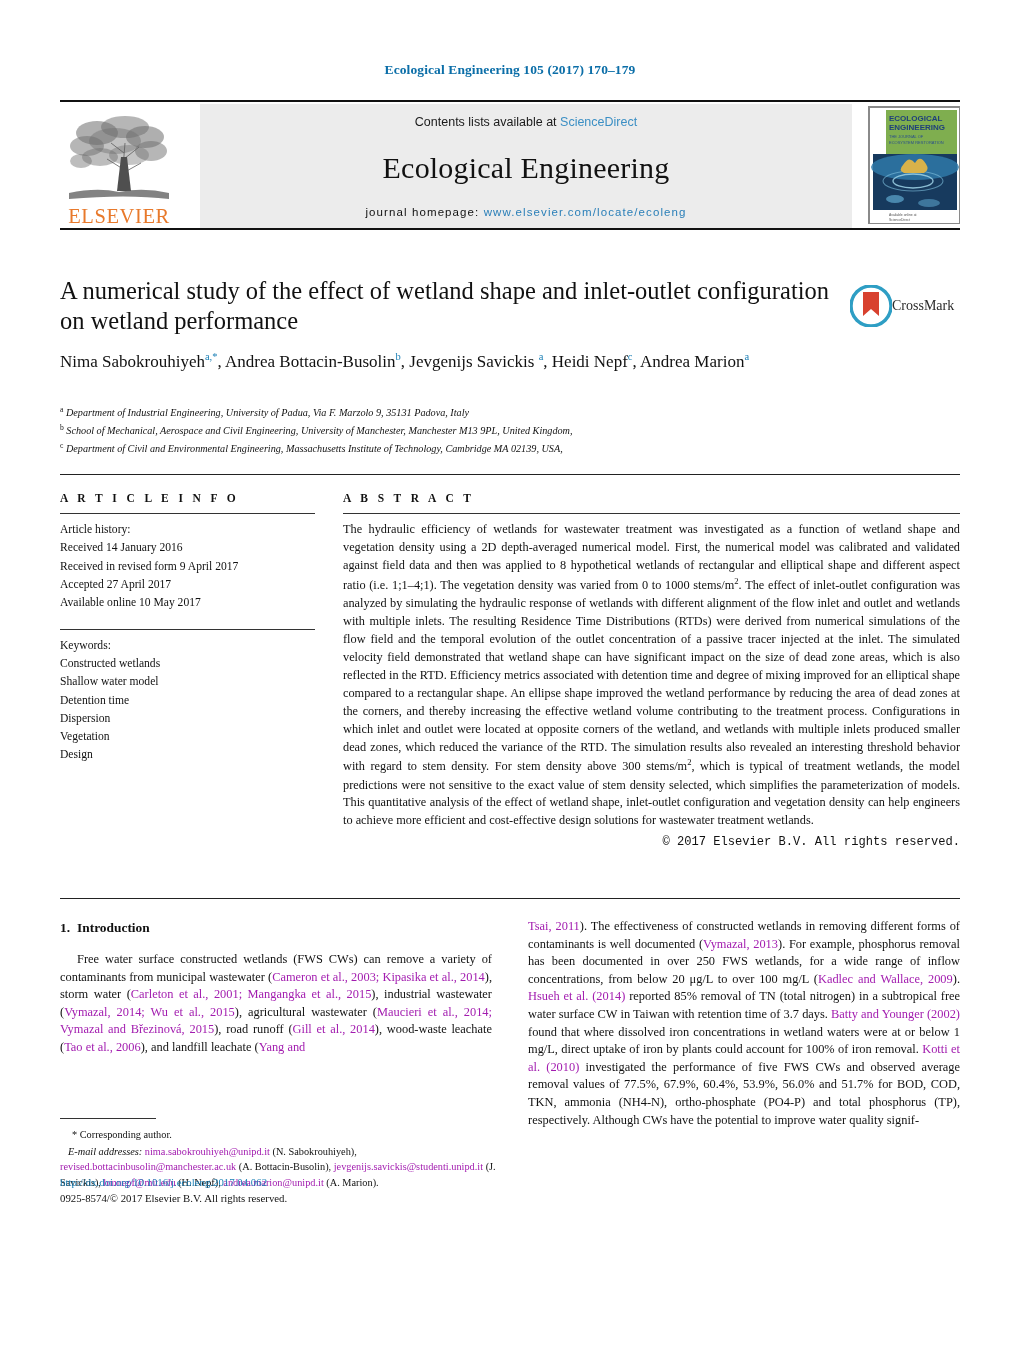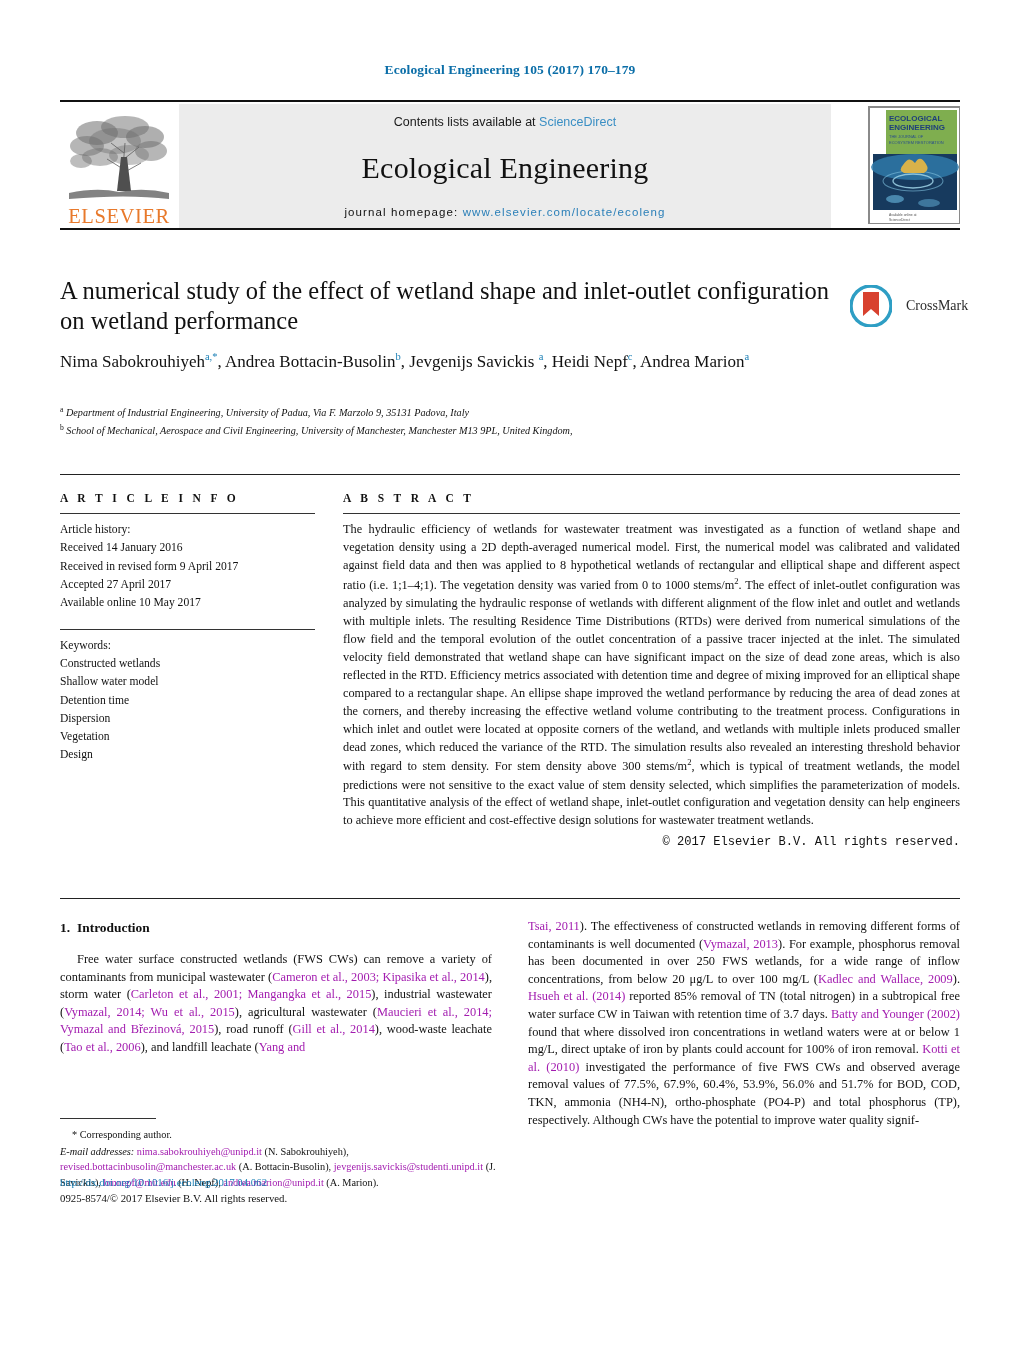--- a/index.html
+++ b/index.html
@@ -47,21 +47,21 @@
   .elsevier-word {
     font-family: "Liberation Serif", serif;
     font-size: 20.5px;
     letter-spacing: .6px;
     color: #E8792B;
     line-height: 1;
     margin-top: 1px;
   }
   .mast-center {
     position: absolute;
-    left: 119px; top: 2px;
+    left: 140px; top: 2px;
     width: 652px; height: 124px;
     background: #ececec;
     display: flex; flex-direction: column;
     align-items: center; justify-content: space-between;
     padding: 11px 0 10px 0;
   }
   .contents-line {
     font-family: "Liberation Sans", sans-serif;
     font-size: 12.5px;
     color: #1a1a1a;
@@ -105,21 +105,21 @@
     line-height: 1.34;
     margin-top: 14px;
     color: #111;
   }
   .authors sup { font-size: 10.5px; color: #1a7fb5; }
 
   .crossmark {
     position: absolute;
     right: 58px; top: 283px;
     width: 112px; height: 46px;
-    display: flex; align-items: center; gap: 14px;
+    display: flex; align-items: center; gap: 0;
   }
   .cm-badge { width: 42px; height: 42px; }
   .cm-text {
     font-family: "Liberation Serif", serif;
     font-size: 14px; color: #2b2b2b;
   }
 
   .affiliations {
     position: absolute; left: 60px; top: 404px; width: 880px;
     font-family: "Liberation Serif", serif;
@@ -207,21 +207,21 @@
   .footnotes {
     position: absolute;
     left: 60px; top: 1127px; width: 440px;
     font-family: "Liberation Serif", serif;
     font-size: 10.3px;
     line-height: 1.52;
     color: #111;
   }
   .footnotes .corr { margin-left: 12px; }
   .footnotes .emails { margin-top: 1px; }
-  .footnotes .emails .lead { margin-left: 0; font-style: italic; }
+  .footnotes .emails .lead { margin-left: 8px; font-style: italic; }
 
   .doi-block {
     position: absolute;
     left: 60px; top: 1174px; width: 440px;
     font-family: "Liberation Serif", serif;
     font-size: 10.8px;
     line-height: 1.5;
   }
   .doi-block .doi { color: #1a7fb5; }
   .doi-block .issn { color: #111; }
@@ -315,20 +315,21 @@
         <circle cx="21" cy="21" r="16.5" fill="#ffffff"></circle>
         <path d="M13 7 h16 v24 l-8 -7 l-8 7 z" fill="#d8412f"></path>
       </svg>
     </div>
     <div class="cm-text">CrossMark</div>
   </div>
 
   <div class="affiliations">
     <div><sup>a</sup> <span>Department of Industrial Engineering, University of Padua, Via F. Marzolo 9, 35131 Padova, Italy</span></div>
     <div><sup>b</sup> <span>School of Mechanical, Aerospace and Civil Engineering, University of Manchester, Manchester M13 9PL, United Kingdom,</span></div>
+    <div><sup>c</sup> <span>Department of Civil and Environmental Engineering, Massachusetts Institute of Technology, Cambridge MA 02139, USA,</span></div>
   </div>
 
   <div class="rule-main" style="top:474px;"></div>
 
   <div class="info-col">
     <div class="sec-head">A R T I C L E   I N F O</div>
     <div class="thin-rule"></div>
     <div class="info-body">
       <div class="lbl">Article history:</div>
       <div>Received 14 January 2016</div>

